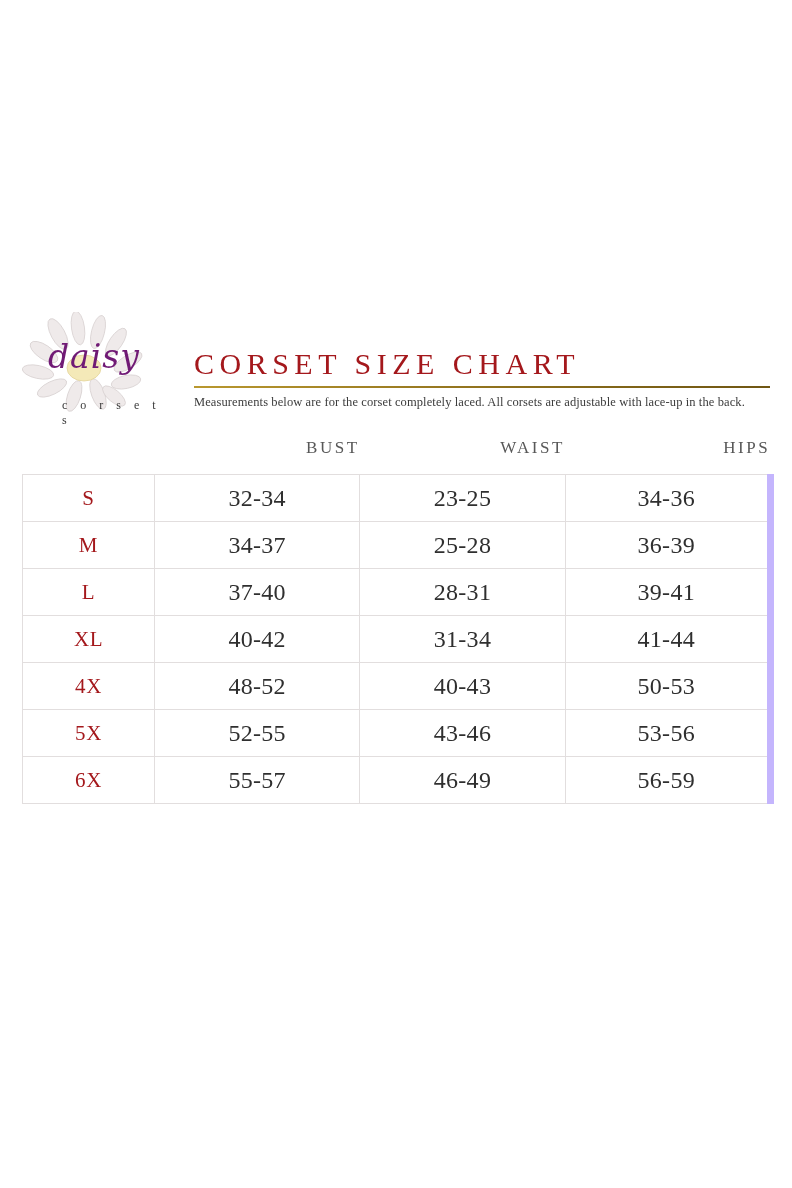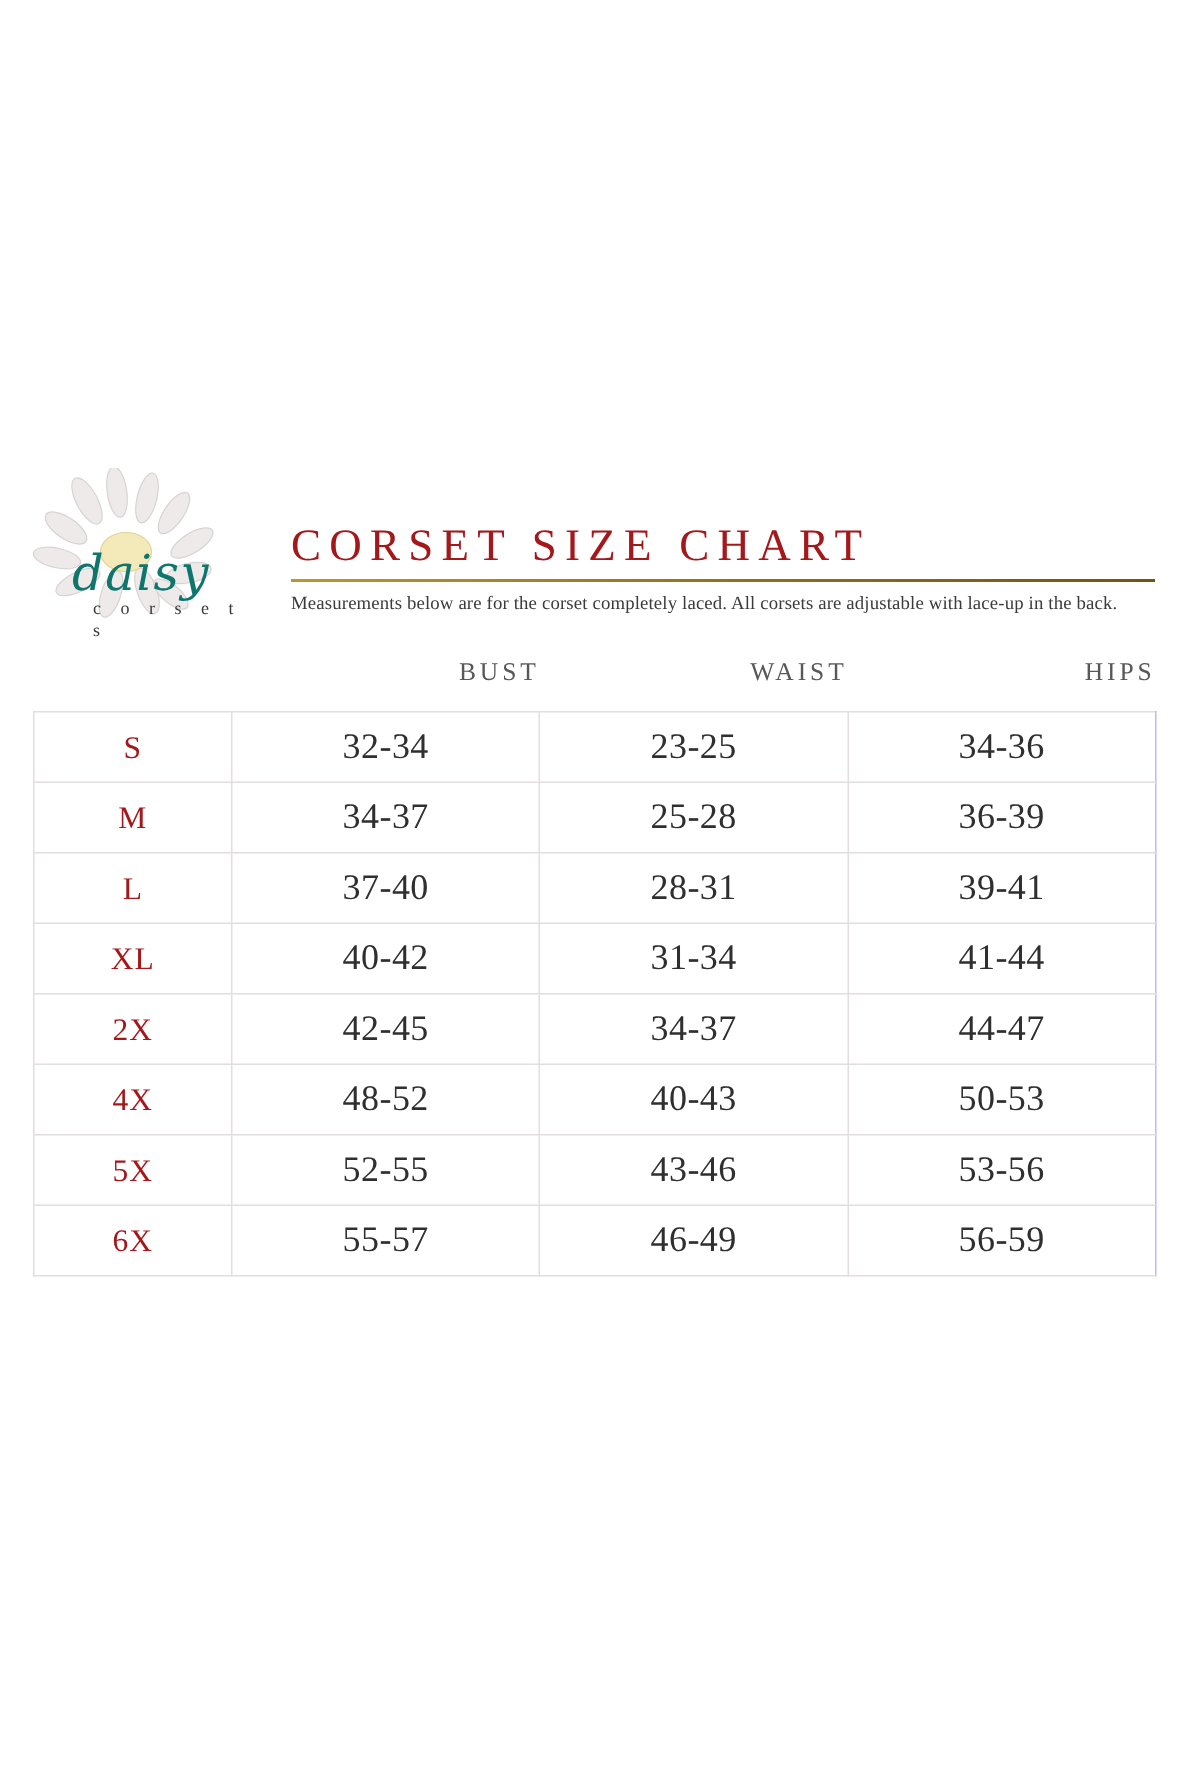--- a/index.html
+++ b/index.html
@@ -48,23 +48,22 @@
   }
 
   .logo-word {
     position: absolute;
     left: 26px;
     top: 28px;
     font-family: "DejaVu Serif", serif;
     font-style: italic;
     font-size: 33px;
     letter-spacing: 1px;
-    color: #0f766e;
+    color: #701a75;
     line-height: 1;
-    margin-top: 25px;
   }
 
   .logo-sub {
     position: absolute;
     left: 8px;
     top: 86px;
     font-family: "Liberation Serif", serif;
     font-size: 12px;
     letter-spacing: 5px;
     color: #3a3a3a;
@@ -141,21 +140,21 @@
     letter-spacing: 0.3px;
   }
 
   table.size-chart tbody td.size-cell {
     color: #a4181c;
     font-size: 21px;
     letter-spacing: 0.6px;
   }
 
   table.size-chart tbody tr td:first-child { border-left: 1px solid #e2dede; }
-  table.size-chart tbody tr td:last-child  { border-right: 1px solid #c4b5fd; }
+  table.size-chart tbody tr td:last-child  { border-right: 7px solid #c4b5fd; }
 </style>
 </head>
 <body>
 
 <div class="page">
 
   <div class="header">
     <div class="header-row">
 
       <div class="logo">
@@ -224,26 +223,20 @@
           <td>28-31</td>
           <td>39-41</td>
         </tr>
         <tr>
           <td class="size-cell">XL</td>
           <td>40-42</td>
           <td>31-34</td>
           <td>41-44</td>
         </tr>
         <tr>
-          <td class="size-cell">2X</td>
-          <td>42-45</td>
-          <td>34-37</td>
-          <td>44-47</td>
-        </tr>
-        <tr>
           <td class="size-cell">4X</td>
           <td>48-52</td>
           <td>40-43</td>
           <td>50-53</td>
         </tr>
         <tr>
           <td class="size-cell">5X</td>
           <td>52-55</td>
           <td>43-46</td>
           <td>53-56</td>

